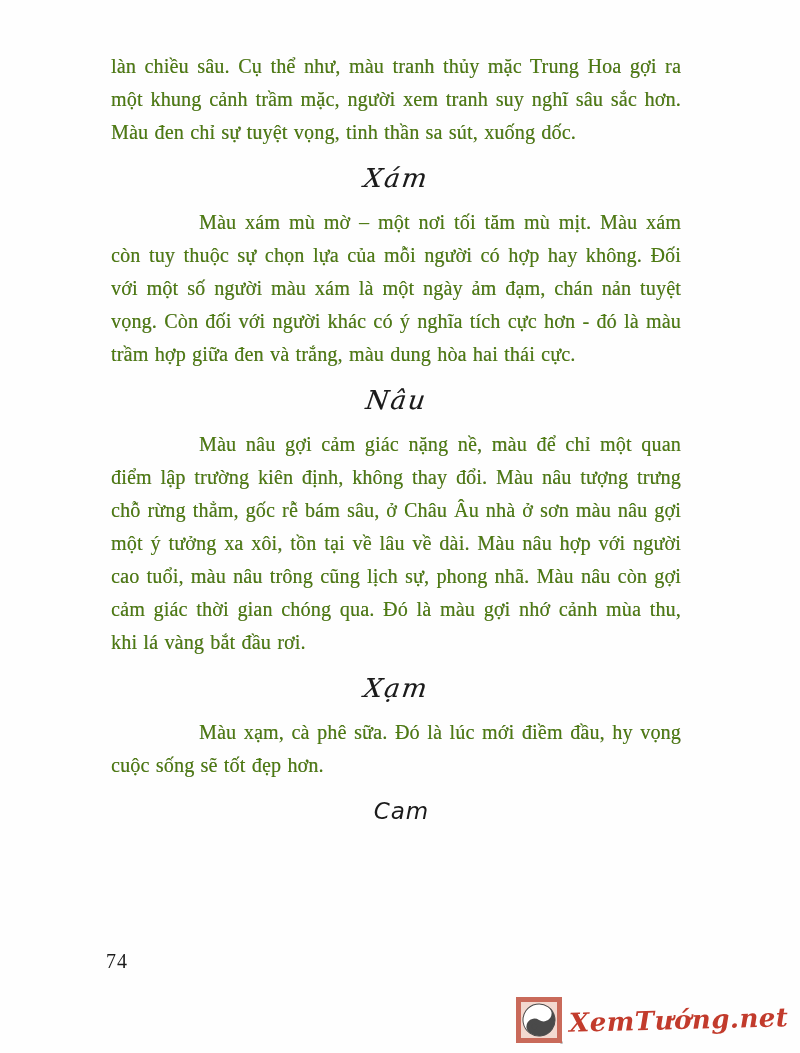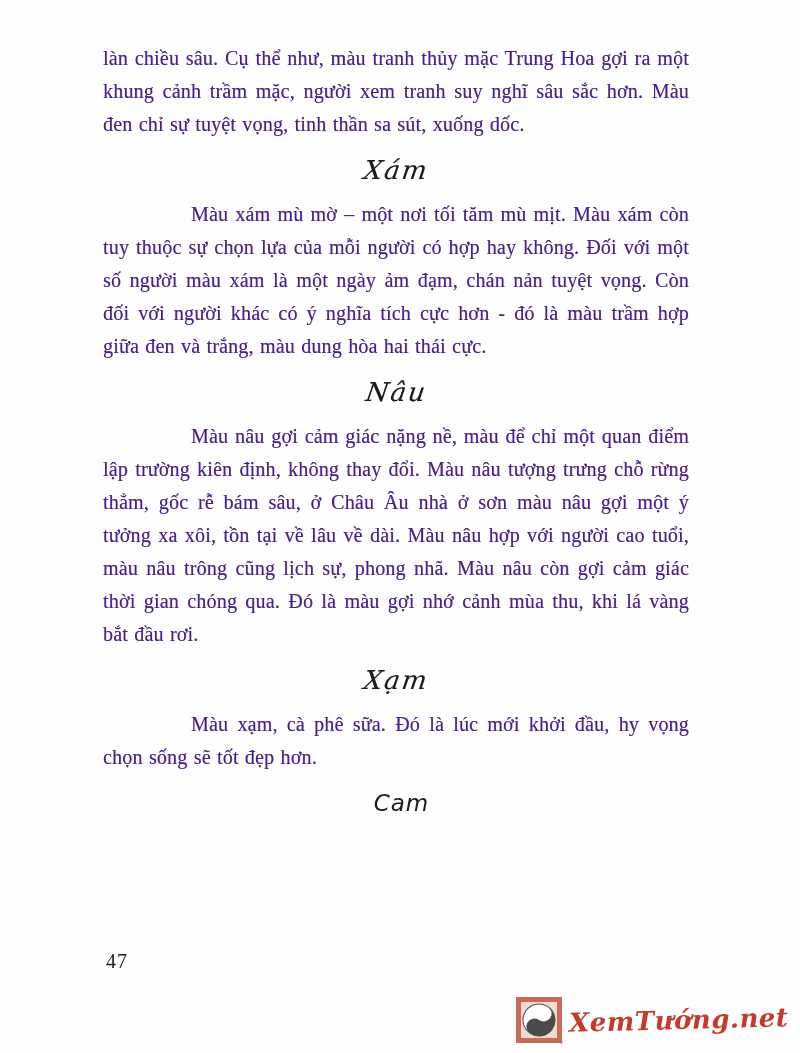--- a/index.html
+++ b/index.html
@@ -17,28 +17,28 @@
     inset: 0;
     background: #fefefe;
   }
   .content {
     position: absolute;
     top: 42px;
     left: 103px;
     width: 586px;
   }
   p.body-par {
-    margin: 0;
+    margin: 8px;
     font-size: 20px;
     line-height: 33px;
     text-align: justify;
     text-indent: 88px;
     letter-spacing: 0.2px;
     word-spacing: 1px;
-    color: #4c1d95;
+    color: #4d7c0f;
     text-shadow: 0.3px 0.3px 0 rgba(20,20,20,0.45);
   }
   p.body-par.no-indent { text-indent: 0; }
   h2.section-heading {
     margin: 14px 0 12px 0;
     text-align: center;
     font-weight: normal;
     font-size: 26px;
     line-height: 30px;
     color: #1b1b1b;
@@ -98,25 +98,25 @@
 
 <div class="scan-page">
 
   <main class="content" id="content">
       <p class="body-par no-indent">làn chiều sâu. Cụ thể như, màu tranh thủy mặc Trung Hoa gợi ra một khung cảnh trầm mặc, người xem tranh suy nghĩ sâu sắc hơn. Màu đen chỉ sự tuyệt vọng, tinh thần sa sút, xuống dốc.</p>
       <h2 class="section-heading script"><span class="hd">Xám</span></h2>
       <p class="body-par">Màu xám mù mờ – một nơi tối tăm mù mịt. Màu xám còn tuy thuộc sự chọn lựa của mỗi người có hợp hay không. Đối với một số người màu xám là một ngày ảm đạm, chán nản tuyệt vọng. Còn đối với người khác có ý nghĩa tích cực hơn - đó là màu trầm hợp giữa đen và trắng, màu dung hòa hai thái cực.</p>
       <h2 class="section-heading script"><span class="hd">Nâu</span></h2>
       <p class="body-par">Màu nâu gợi cảm giác nặng nề, màu để chỉ một quan điểm lập trường kiên định, không thay đổi. Màu nâu tượng trưng chỗ rừng thẳm, gốc rễ bám sâu, ở Châu Âu nhà ở sơn màu nâu gợi một ý tưởng xa xôi, tồn tại về lâu về dài. Màu nâu hợp với người cao tuổi, màu nâu trông cũng lịch sự, phong nhã. Màu nâu còn gợi cảm giác thời gian chóng qua. Đó là màu gợi nhớ cảnh mùa thu, khi lá vàng bắt đầu rơi.</p>
       <h2 class="section-heading script"><span class="hd">Xạm</span></h2>
-      <p class="body-par">Màu xạm, cà phê sữa. Đó là lúc mới khởi đầu, hy vọng chọn sống sẽ tốt đẹp hơn.</p>
+      <p class="body-par">Màu xạm, cà phê sữa. Đó là lúc mới điềm đầu, hy vọng cuộc sống sẽ tốt đẹp hơn.</p>
       <h2 class="section-heading italic"><span class="hd">Cam</span></h2>
     </main>
 
-  <div class="page-number">47</div>
+  <div class="page-number">74</div>
 
   <div class="speck"></div>
 
   <div class="watermark">
     <span>
       <svg class="yy-box" width="46" height="46" viewBox="0 0 46 46" aria-hidden="true">
         <rect x="2.5" y="2.5" width="41" height="41" fill="#f3d9d0" stroke="#c96a5a" stroke-width="5"></rect>
         <g transform="rotate(35 23 23)">
           <circle cx="23" cy="23" r="16" fill="#ffffff" stroke="#4a4a4a" stroke-width="1"></circle>
           <path d="M23,7 A16,16 0 0,1 23,39 A8,8 0 0,1 23,23 A8,8 0 0,0 23,7 Z" fill="#4a4a4a"></path>

